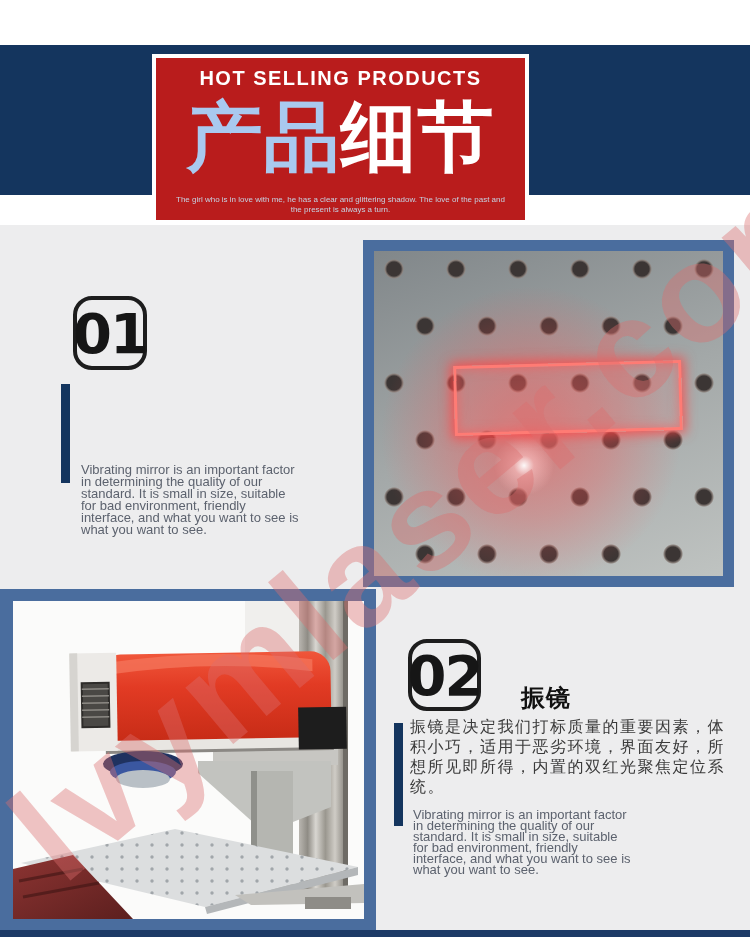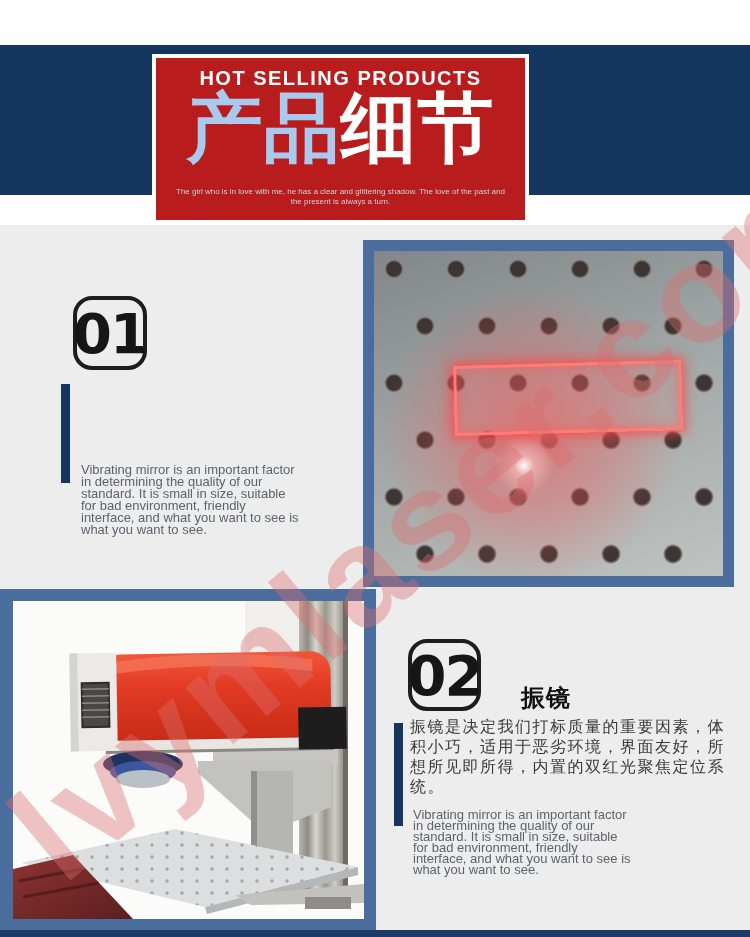--- a/index.html
+++ b/index.html
@@ -4,21 +4,21 @@
 <style>
   html,body{margin:0;padding:0;}
   body{font-family:"Liberation Sans","DejaVu Sans",sans-serif;background:#ffffff;}
   #page{position:relative;width:750px;height:937px;margin:0 auto;background:#ffffff;overflow:hidden;}
 
   
   .band{position:absolute;left:0;top:45px;width:750px;height:150px;background:#14355e;}
   .header-box{position:absolute;left:152px;top:54px;width:377px;height:170px;background:#b91c1c;
     border:4px solid #ffffff;box-sizing:border-box;display:flex;flex-direction:column;align-items:center;z-index:2;}
   .kicker{margin-top:9px;color:#ffffff;font-size:20px;font-weight:bold;letter-spacing:1.5px;white-space:nowrap;}
-  .big-title{margin-top:0;line-height:1.02;font-family:Liberation Serif, serif;
+  .big-title{margin-top:8px;line-height:1.02;font-family:Liberation Sans, sans-serif;
     font-weight:bold;font-size:76px;white-space:nowrap;letter-spacing:1px;}
   .big-title .t1{color:#a9c9ef;}
   .big-title .t2{color:#ffffff;}
   .subtitle{margin-top:19px;width:330px;text-align:center;color:#c6d2e2;font-size:8px;line-height:10px;}
 
   
   .grey-bg{position:absolute;left:0;top:225px;width:750px;height:705px;background:#ededee;}
   .bottom-bar{position:absolute;left:0;top:930px;width:750px;height:7px;background:#1c3a66;}
 
   

